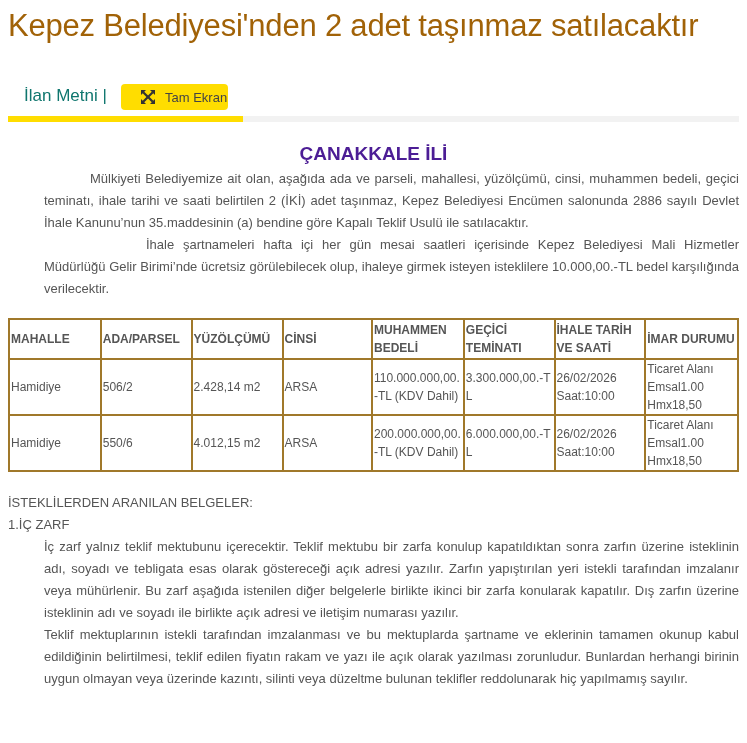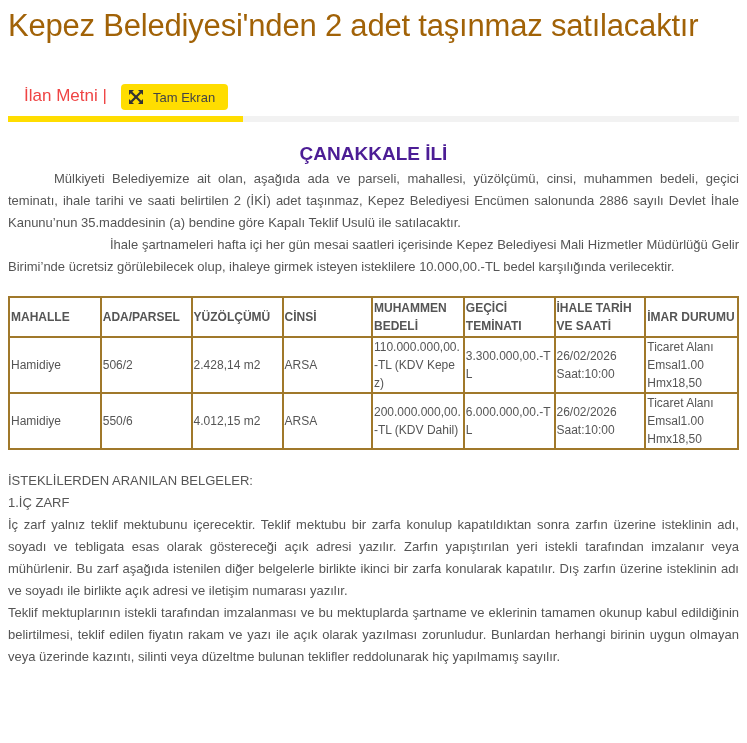--- a/index.html
+++ b/index.html
@@ -5,37 +5,37 @@
   * { box-sizing: border-box; margin: 0; padding: 0; }
   html, body { width: 747px; height: 743px; overflow: hidden; background: #fff; }
   body { font-family: "Liberation Sans", sans-serif; color: #555; position: relative; }
   .page-title {
     position: absolute; left: 8px; top: 8px;
     font-size: 31px; font-weight: normal; color: #a16207; letter-spacing: -0.2px;
     white-space: nowrap;
   }
   .tabbar { position: absolute; left: 8px; top: 82px; width: 731px; height: 40px; }
   .tab-label {
-    position: absolute; left: 16px; top: 4px; font-size: 17px; color: #ef4444;
+    position: absolute; left: 16px; top: 4px; font-size: 17px; color: #0f766e;
   }
   .fs-button {
     position: absolute; left: 113px; top: 2px; height: 26px; width: 107px;
     background: #ffdd00; border-radius: 4px; font-size: 13px; color: #444;
-    display: flex; align-items: center; padding-left: 8px; gap: 10px; cursor: pointer;
+    display: flex; align-items: center; padding-left: 20px; gap: 10px; cursor: pointer;
   }
   .fs-icon { width: 14px; height: 14px; display: inline-block; }
   .tab-track {
     position: absolute; left: 0; top: 34px; width: 731px; height: 6px; background: #f2f2f2;
   }
   .tab-active {
     position: absolute; left: 0; top: 34px; width: 235px; height: 6px; background: #ffdd00;
   }
   .doc { position: absolute; left: 8px; top: 140px; width: 731px; font-size: 13px; line-height: 22px; color: #555; }
   .heading { text-align: center; font-size: 19px; font-weight: bold; color: #4c1d95; line-height: 28px; }
-  .para { text-align: justify; }
+  .para { text-align: justify; margin-left: 36px; }
   .indent1 { text-indent: 46px; }
   .indent2 { text-indent: 102px; }
   table.ihale {
     border-collapse: collapse; width: 731px; margin-top: 18px; font-size: 12px; color: #555;
   }
   table.ihale td, table.ihale th {
     border: 2px solid #a0782a; vertical-align: middle; text-align: left; padding: 0 1px; line-height: 18px;
   }
   table.ihale th { font-weight: bold; height: 40px; }
   table.ihale td { height: 56px; }
@@ -93,21 +93,21 @@
       <th>MUHAMMEN BEDELİ</th>
       <th>GEÇİCİ TEMİNATI</th>
       <th class="th-justify">İHALE TARİH VE SAATİ</th>
       <th>İMAR DURUMU</th>
     </tr>
     <tr>
       <td>Hamidiye</td>
       <td>506/2</td>
       <td>2.428,14 m2</td>
       <td>ARSA</td>
-      <td style="word-break:break-all">110.000.000,00.-TL (KDV Kepez)</td>
+      <td style="word-break:break-all">110.000.000,00.-TL (KDV Dahil)</td>
       <td style="word-break:break-all">3.300.000,00.-TL</td>
       <td>26/02/2026 Saat:10:00</td>
       <td>
         <div>Ticaret Alanı</div>
         <div>Emsal1.00</div>
         <div>Hmx18,50</div>
       </td>
     </tr>
     <tr>
       <td>Hamidiye</td>

